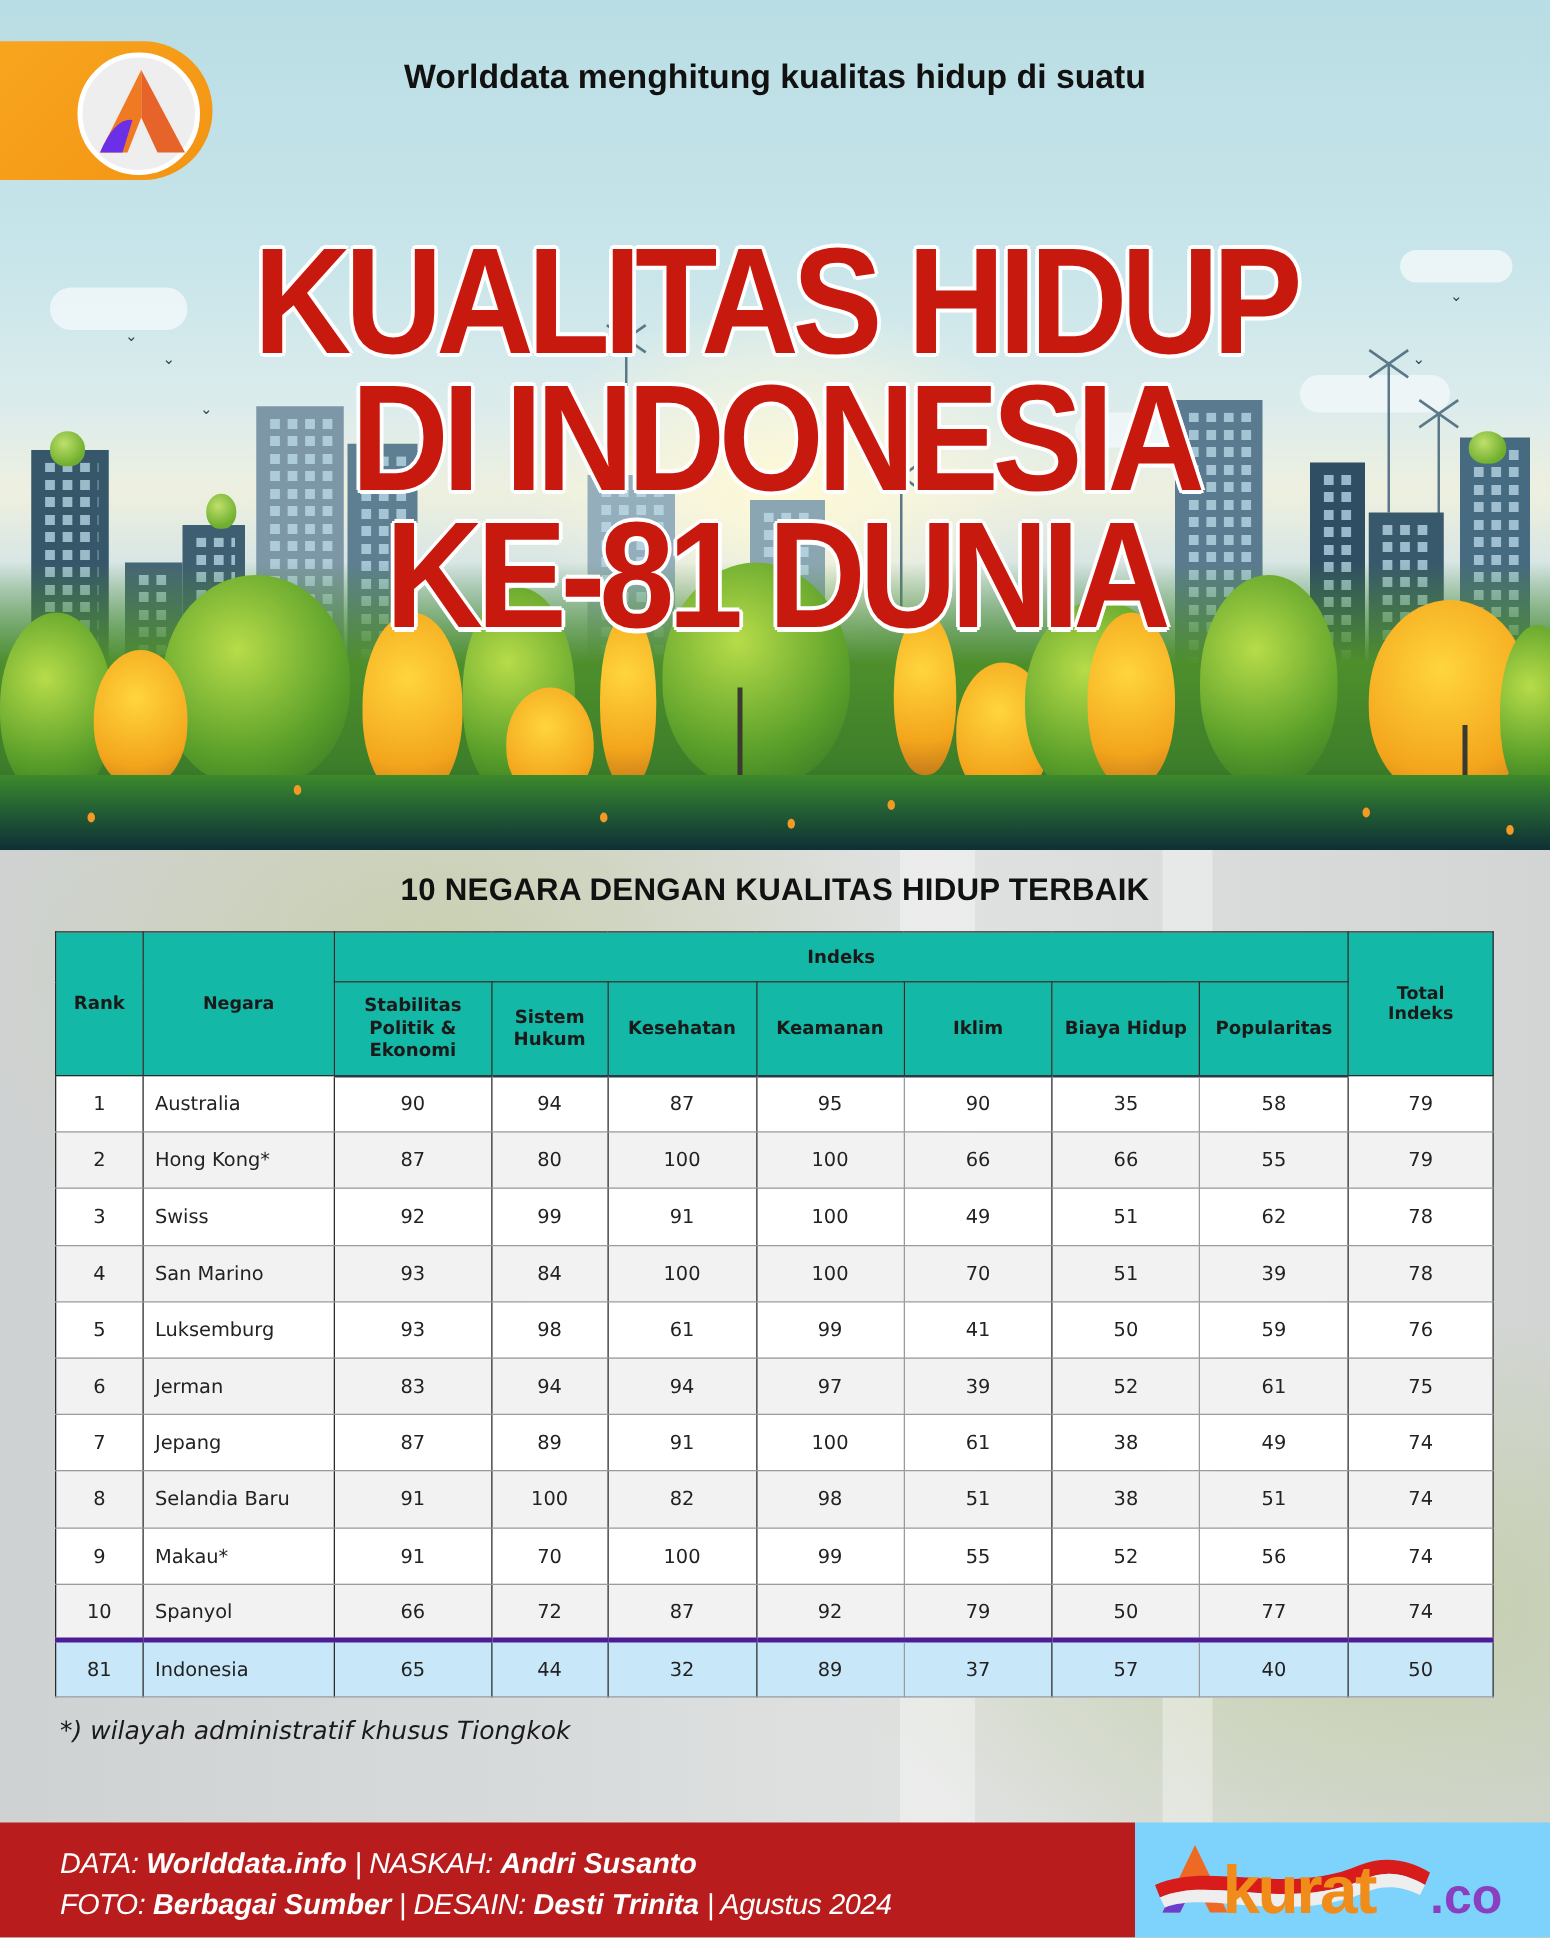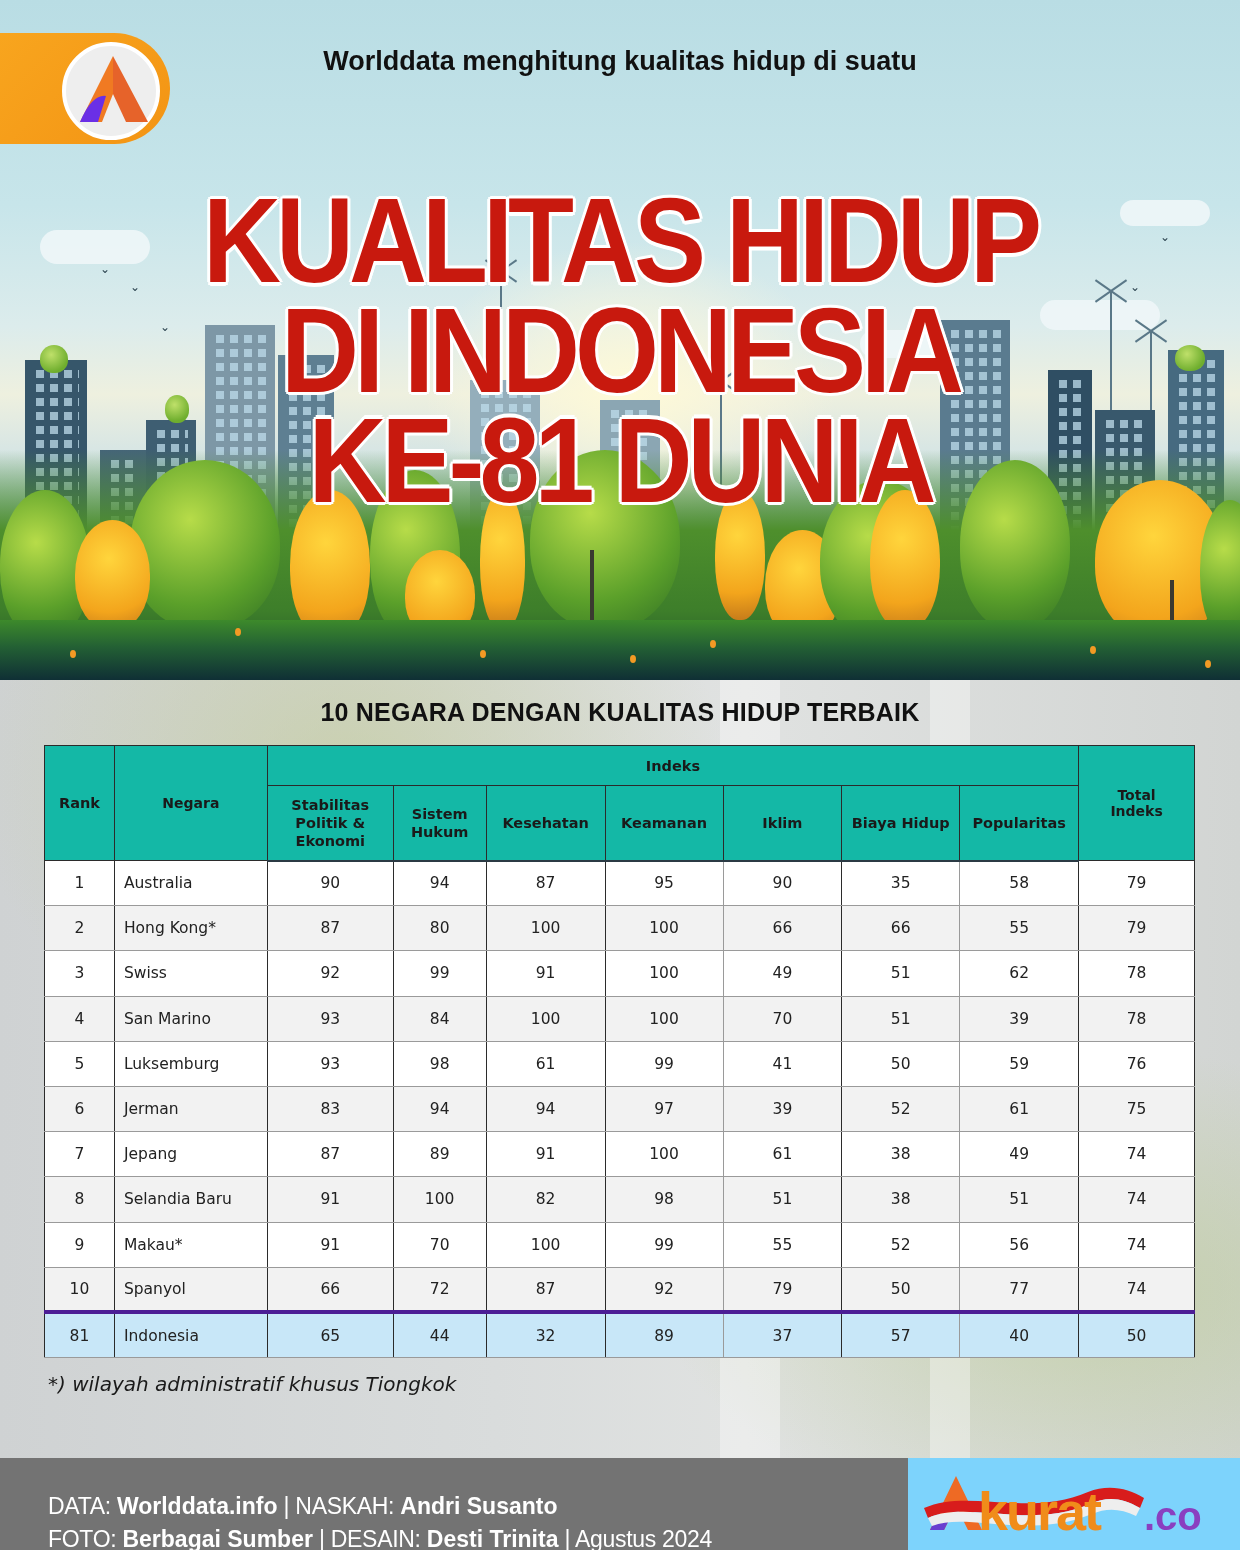--- a/index.html
+++ b/index.html
@@ -104,22 +104,22 @@
   table.data tbody tr.highlight td { background: #c8e7f8; border-top: 4px solid #4c1d95; }
   table.data td.country { text-align: left; padding-left: 9px; }
 
   .footnote {
     position: absolute; left: 48px; top: 1372px;
     font-family: "DejaVu Sans", sans-serif; font-style: italic; font-size: 20px; color: #1a1a1a;
   }
 
   
   .footer {
-    position: absolute; left: 0; top: 1458px; width: 908px; height: 92px; background: #737373;
-    padding: 32px 0 0 48px; color: #fff; font-family: "Liberation Sans", sans-serif; font-size: 23px; line-height: 33px;
+    position: absolute; left: 0; top: 1458px; width: 908px; height: 92px; background: #b91c1c;
+    padding: 16px 0 0 48px; color: #fff; font-family: "Liberation Sans", sans-serif; font-size: 23px; line-height: 33px; font-style: italic;
   }
   .footer .lbl { font-weight: normal; letter-spacing: -0.3px; }
   .footer .val { font-weight: bold; }
   .footer-logo {
     position: absolute; left: 908px; top: 1458px; width: 332px; height: 92px; background: #7dd3fc;
   }
 </style>
 </head>
 <body>
 

